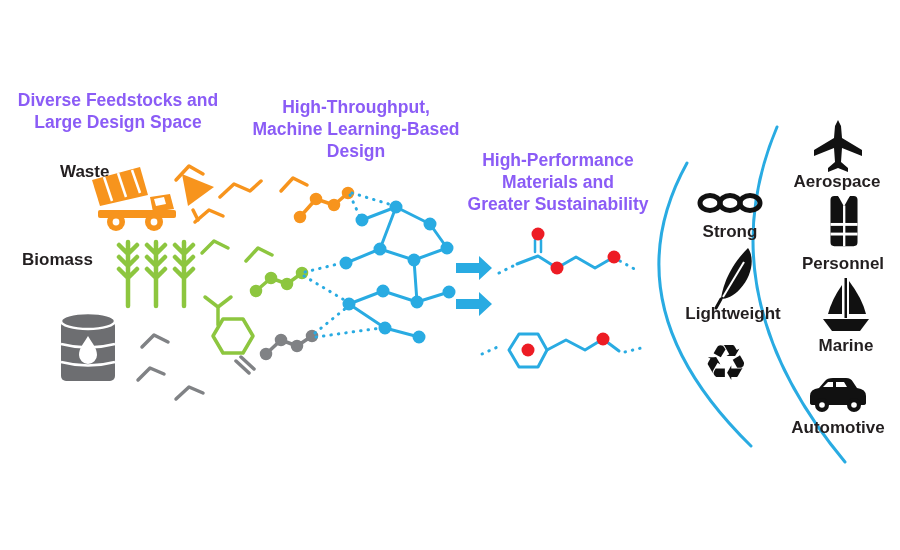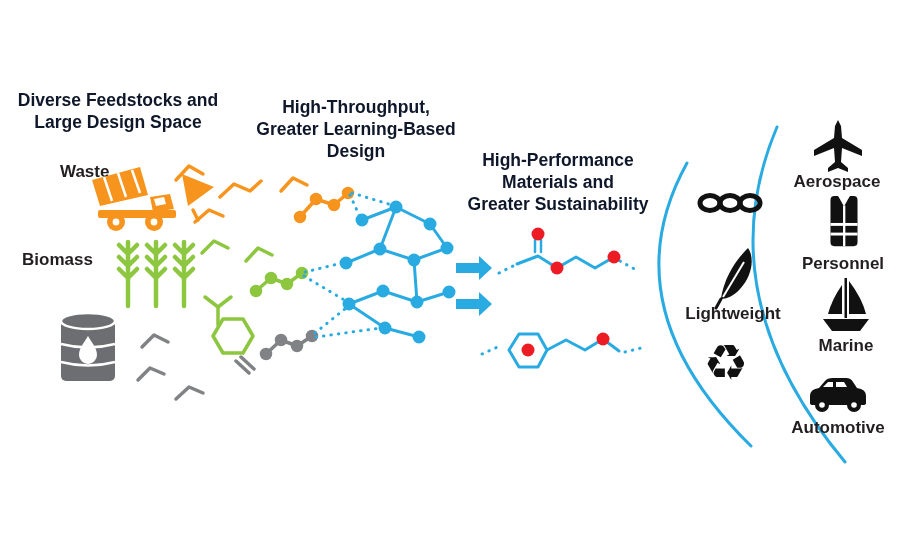--- a/index.html
+++ b/index.html
@@ -1,19 +1,19 @@
 <!DOCTYPE html>
 <html style="--orange: #F7941D; --green: #8DC63F; --gray: #808285; --dark_gray: #6D6E71; --blue: #29ABE2; --red: #ED1C24; --ink: #111111; --background: #FFFFFF;"><head>
 <meta charset="utf-8">
 <style>
   html,body{margin:0;padding:0;background:#fff;}
   .stage{position:relative;width:900px;height:550px;background:#fff;overflow:hidden;
          font-family:"Liberation Sans",sans-serif;color:#231F20;}
   .hd{position:absolute;font-weight:bold;font-size:17.5px;line-height:1.25;text-align:center;
-      white-space:pre-line;color:#0f172a;}
+      white-space:pre-line;color:#8b5cf6;}
   .lbl{position:absolute;font-weight:bold;font-size:17px;color:#231F20;}
   .ctr{text-align:center;}
   .icon{position:absolute;}
   .glyph{position:absolute;color:var(--ink,#111);font-family:"DejaVu Sans",sans-serif;
          line-height:1;text-align:center;}
   svg{overflow:visible;}
   .overlay{position:absolute;left:0;top:0;pointer-events:none;}
   
   .ln{fill:none;stroke-width:3.5;stroke-linecap:round;stroke-linejoin:round;}
   .w3{stroke-width:3;}
@@ -28,21 +28,21 @@
   .wln{fill:none;stroke-width:4.5;stroke-linecap:round;stroke-linejoin:round;}
 </style>
 </head>
 <body>
 
 <div class="stage">
 
   <div class="hd" style="left:0px;top:90px;width:236px;">Diverse Feedstocks and
 Large Design Space</div>
   <div class="hd" style="left:234px;top:97px;width:244px;">High-Throughput,
-Greater Learning-Based
+Machine Learning-Based
 Design</div>
   <div class="hd" style="left:450px;top:150px;width:216px;">High-Performance
 Materials and
 Greater Sustainability</div>
 
   <div class="lbl" style="left:28px;top:162px;margin-left:32px;">Waste</div>
   <div class="lbl" style="left:22px;top:250px;">Biomass</div>
 
   <svg class="icon" style="left:90px;top:162px;width:126px;height:74px;" viewBox="0 0 126 74">
     <polygon class="fo" points="2,18 50,5 58,33 10,44"></polygon>
@@ -185,20 +185,21 @@
 
     <path class="ln sb w3" d="M687,163 Q608,306 751,446"></path>
     <path class="ln sb w3" d="M777,127 Q706,295 845,462"></path>
   </svg>
 
   <svg class="icon" style="left:699px;top:186px;width:62px;height:34px;" viewBox="0 0 62 34">
     <ellipse class="sink" cx="11" cy="17" rx="10" ry="7.5" fill="none" stroke-width="5"></ellipse>
     <ellipse class="sink" cx="31" cy="17" rx="10" ry="7.5" fill="none" stroke-width="5"></ellipse>
     <ellipse class="sink" cx="51" cy="17" rx="10" ry="7.5" fill="none" stroke-width="5"></ellipse>
   </svg>
+  <div class="lbl ctr" style="left:670px;top:222px;width:120px;">Strong</div>
 
   <svg class="icon" style="left:714px;top:246px;width:40px;height:64px;" viewBox="0 0 40 64">
     <path class="fink" d="M34,2 C41,12 38,30 26,43 C20,50 12,53 7,53 C9,41 14,22 34,2 Z"></path>
     <path d="M9,51 L30,16" stroke="#fff" stroke-width="2" fill="none"></path>
     <path class="sink" d="M7,53 L2,62" stroke-width="3" stroke-linecap="round" fill="none"></path>
   </svg>
   <div class="lbl ctr" style="left:673px;top:304px;width:120px;">Lightweight</div>
 
   <div class="glyph" style="left:696px;top:338px;width:60px;font-size:50px;">♻</div>
 

